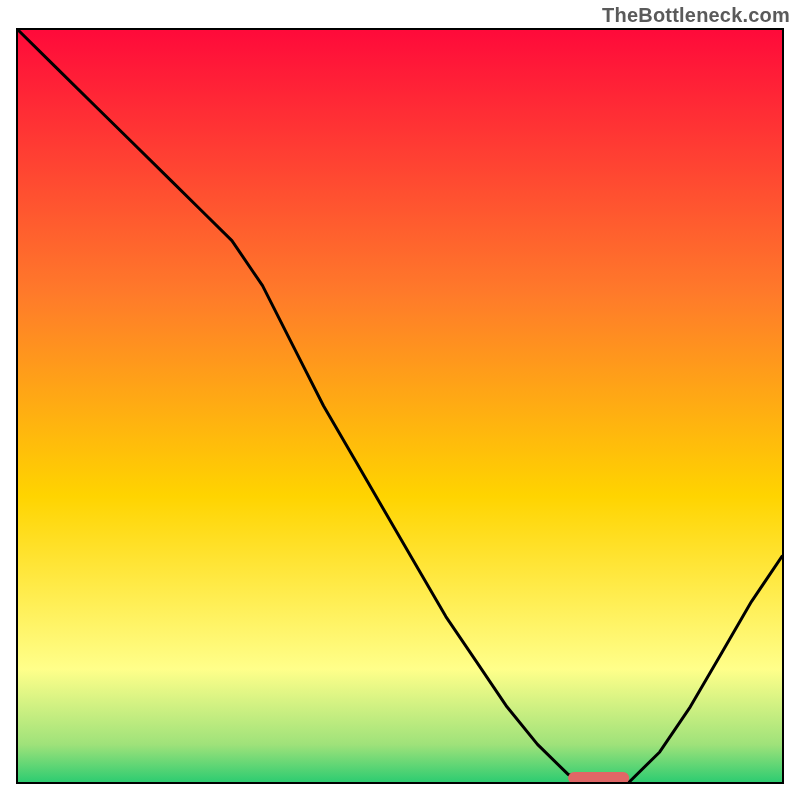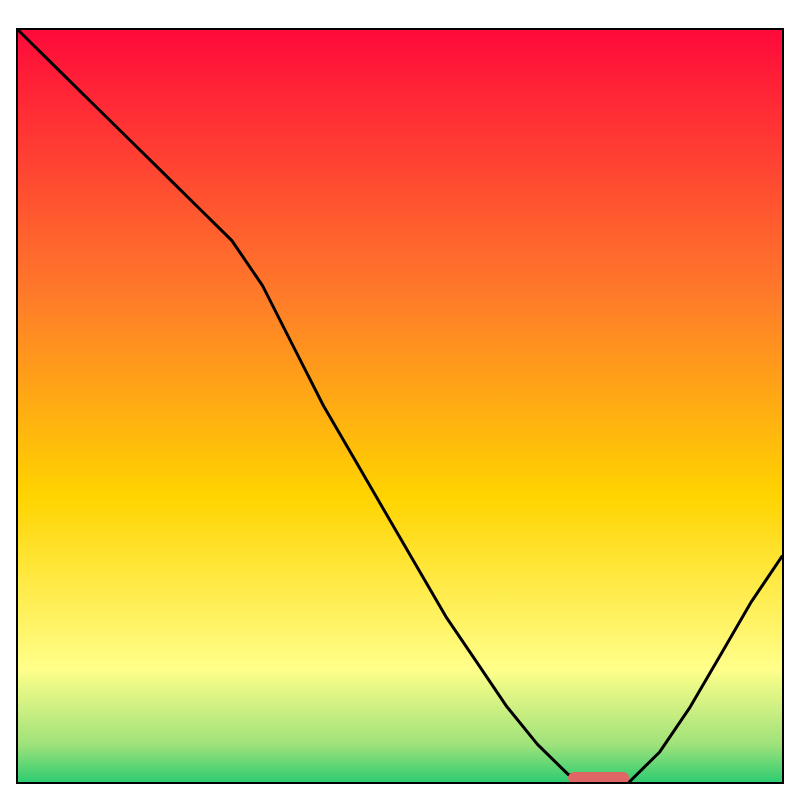--- a/index.html
+++ b/index.html
@@ -42,20 +42,21 @@
     width: 100%;
     height: 100%;
     display: block;
   }
 </style>
 </head>
 <body>
 
 <div class="stage">
 
+  <div class="watermark">TheBottleneck.com</div>
 
   <div class="plot">
     <svg class="chart" viewBox="0 0 768 756" preserveAspectRatio="none">
       <defs>
         <linearGradient id="bg-grad" x1="0" y1="0" x2="0" y2="1">
           <stop id="g0" offset="0%" stop-color="#ff0a3a"></stop>
           <stop id="g1" offset="35%" stop-color="#ff7a2a"></stop>
           <stop id="g2" offset="62%" stop-color="#ffd400"></stop>
           <stop id="g3" offset="85%" stop-color="#ffff8a"></stop>
           <stop id="g4" offset="95%" stop-color="#9fe27a"></stop>

